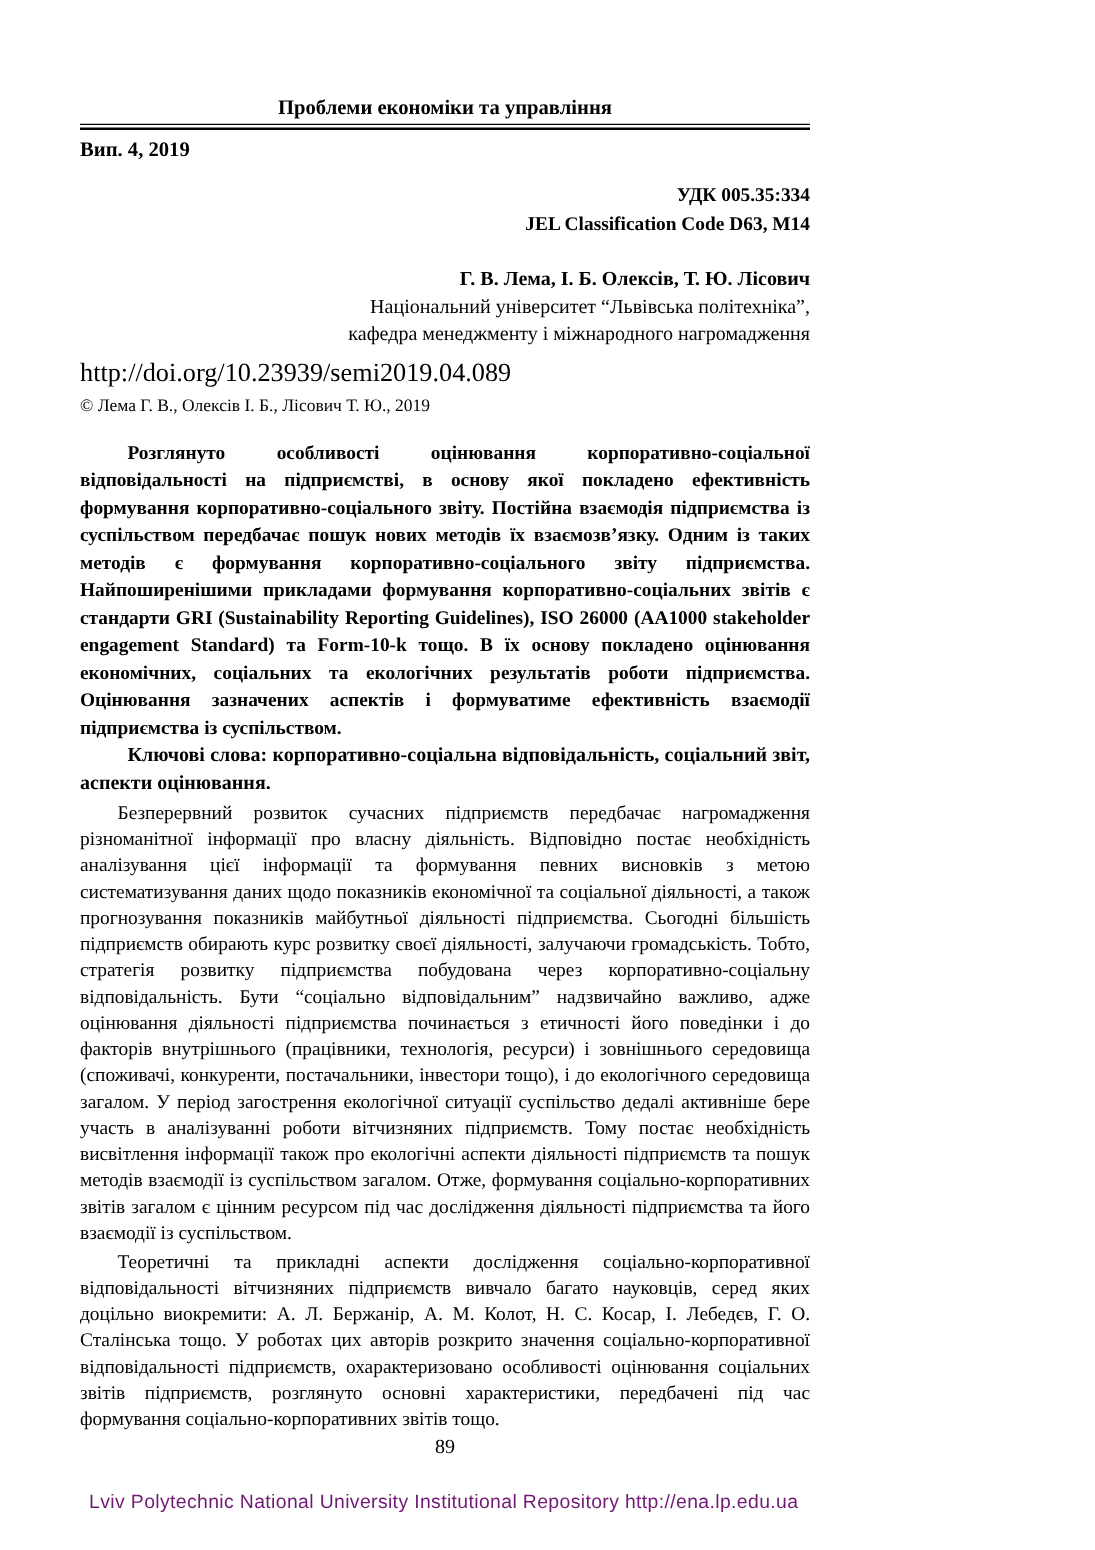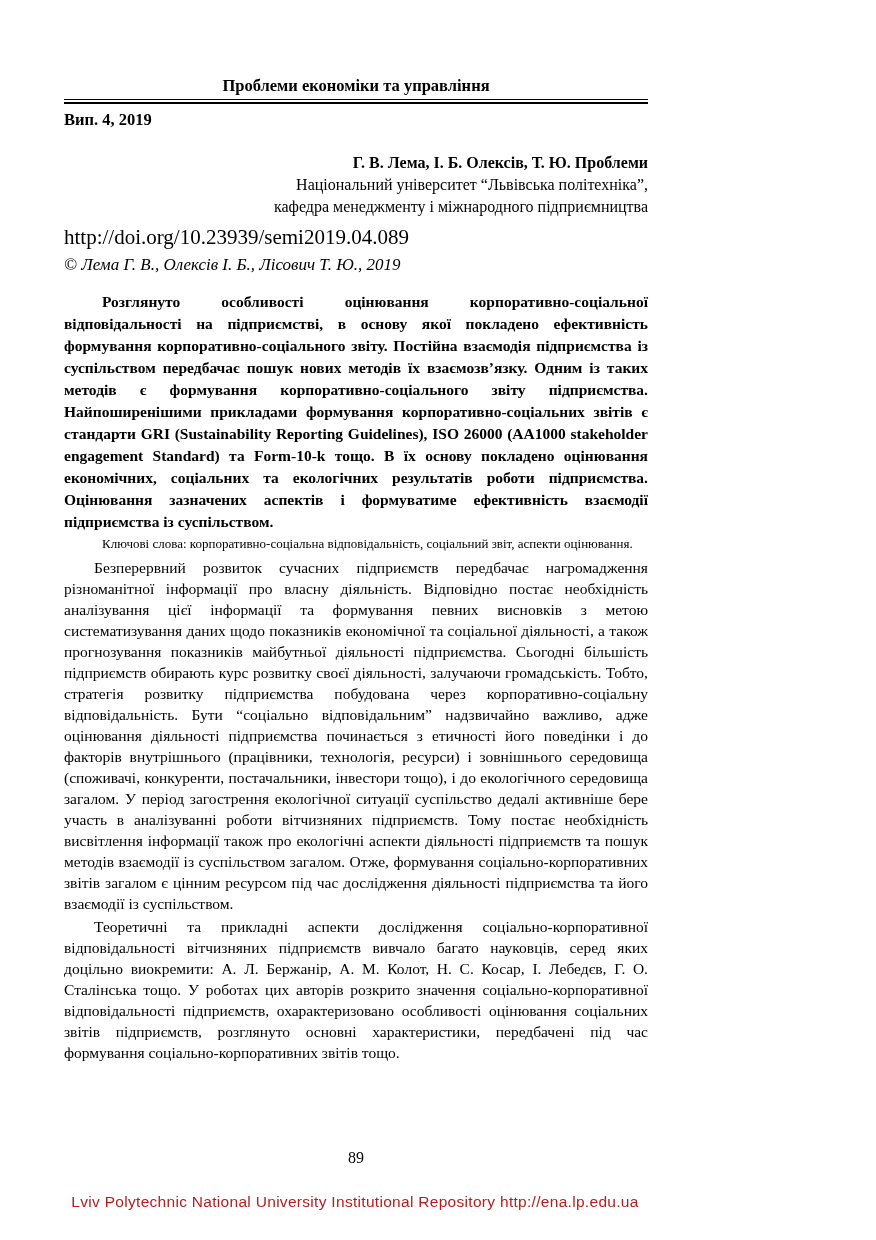--- a/index.html
+++ b/index.html
@@ -55,35 +55,34 @@
     line-height: 31px;
   }
   .paper-title span { display: block; }
   .doi {
     margin-top: 10px;
     font-size: 21px;
     line-height: 19px;
   }
   .copyright {
     margin-top: 8px;
-    font-style: italic;
-    font-size: 17px;
+    font-size: 14px;
     line-height: 19px;
   }
   .abstract {
     margin-top: 17px;
     font-weight: bold;
     font-size: 15.5px;
     line-height: 22px;
     text-align: justify;
     text-indent: 38px;
   }
   .keywords {
-    font-weight: normal;
-    font-size: 13px;
+    font-weight: bold;
+    font-size: 16px;
     line-height: 22px;
     text-align: justify;
     text-indent: 38px;
   }
   .section-heading {
     margin-top: 13px;
     text-align: center;
     font-weight: bold;
     font-size: 16px;
     line-height: 21px;
@@ -105,40 +104,44 @@
     font-size: 16px;
   }
   .repo-footer {
     position: absolute;
     top: 1193px;
     left: 0;
     right: 0;
     text-align: center;
     font-family: "Liberation Sans", sans-serif;
     font-size: 15.5px;
-    color: #b91c1c;
+    color: #701a75;
     letter-spacing: 0.3px;
   }
 </style>
 </head>
 <body>
 
 <div class="page">
 
   <div class="journal-title">Проблеми економіки та управління</div>
 
   <div class="header-rule"></div>
 
   <div class="issue">Вип. 4, 2019</div>
 
+  <div class="udc-block">
+    <div>УДК 005.35:334</div>
+    <div>JEL Classification Code D63, M14</div>
+  </div>
 
   <div class="authors-block">
-    <div class="names">Г. В. Лема, І. Б. Олексів, Т. Ю. Проблеми</div>
+    <div class="names">Г. В. Лема, І. Б. Олексів, Т. Ю. Лісович</div>
     <div>Національний університет “Львівська політехніка”,</div>
-    <div>кафедра менеджменту і міжнародного підприємництва</div>
+    <div>кафедра менеджменту і міжнародного нагромадження</div>
   </div>
 
 
   <div class="doi">http://doi.org/10.23939/semi2019.04.089</div>
 
   <div class="copyright">© Лема Г. В., Олексів І. Б., Лісович Т. Ю., 2019</div>
 
   <p class="abstract" style="margin:17px 0 0 0;">Розглянуто особливості оцінювання корпоративно-соціальної відповідальності на підприємстві, в основу якої покладено ефективність формування корпоративно-соціального звіту. Постійна взаємодія підприємства із суспільством передбачає пошук нових методів їх взаємозв’язку. Одним із таких методів є формування корпоративно-соціального звіту підприємства. Найпоширенішими прикладами формування корпоративно-соціальних звітів є стандарти GRI (Sustainability Reporting Guidelines), ISO 26000 (AA1000 stakeholder engagement Standard) та Form-10-k тощо. В їх основу покладено оцінювання економічних, соціальних та екологічних результатів роботи підприємства. Оцінювання зазначених аспектів і формуватиме ефективність взаємодії підприємства із суспільством.</p>
 
   <p class="keywords" style="margin:0;">Ключові слова: корпоративно-соціальна відповідальність, соціальний звіт, аспекти оцінювання.</p>

